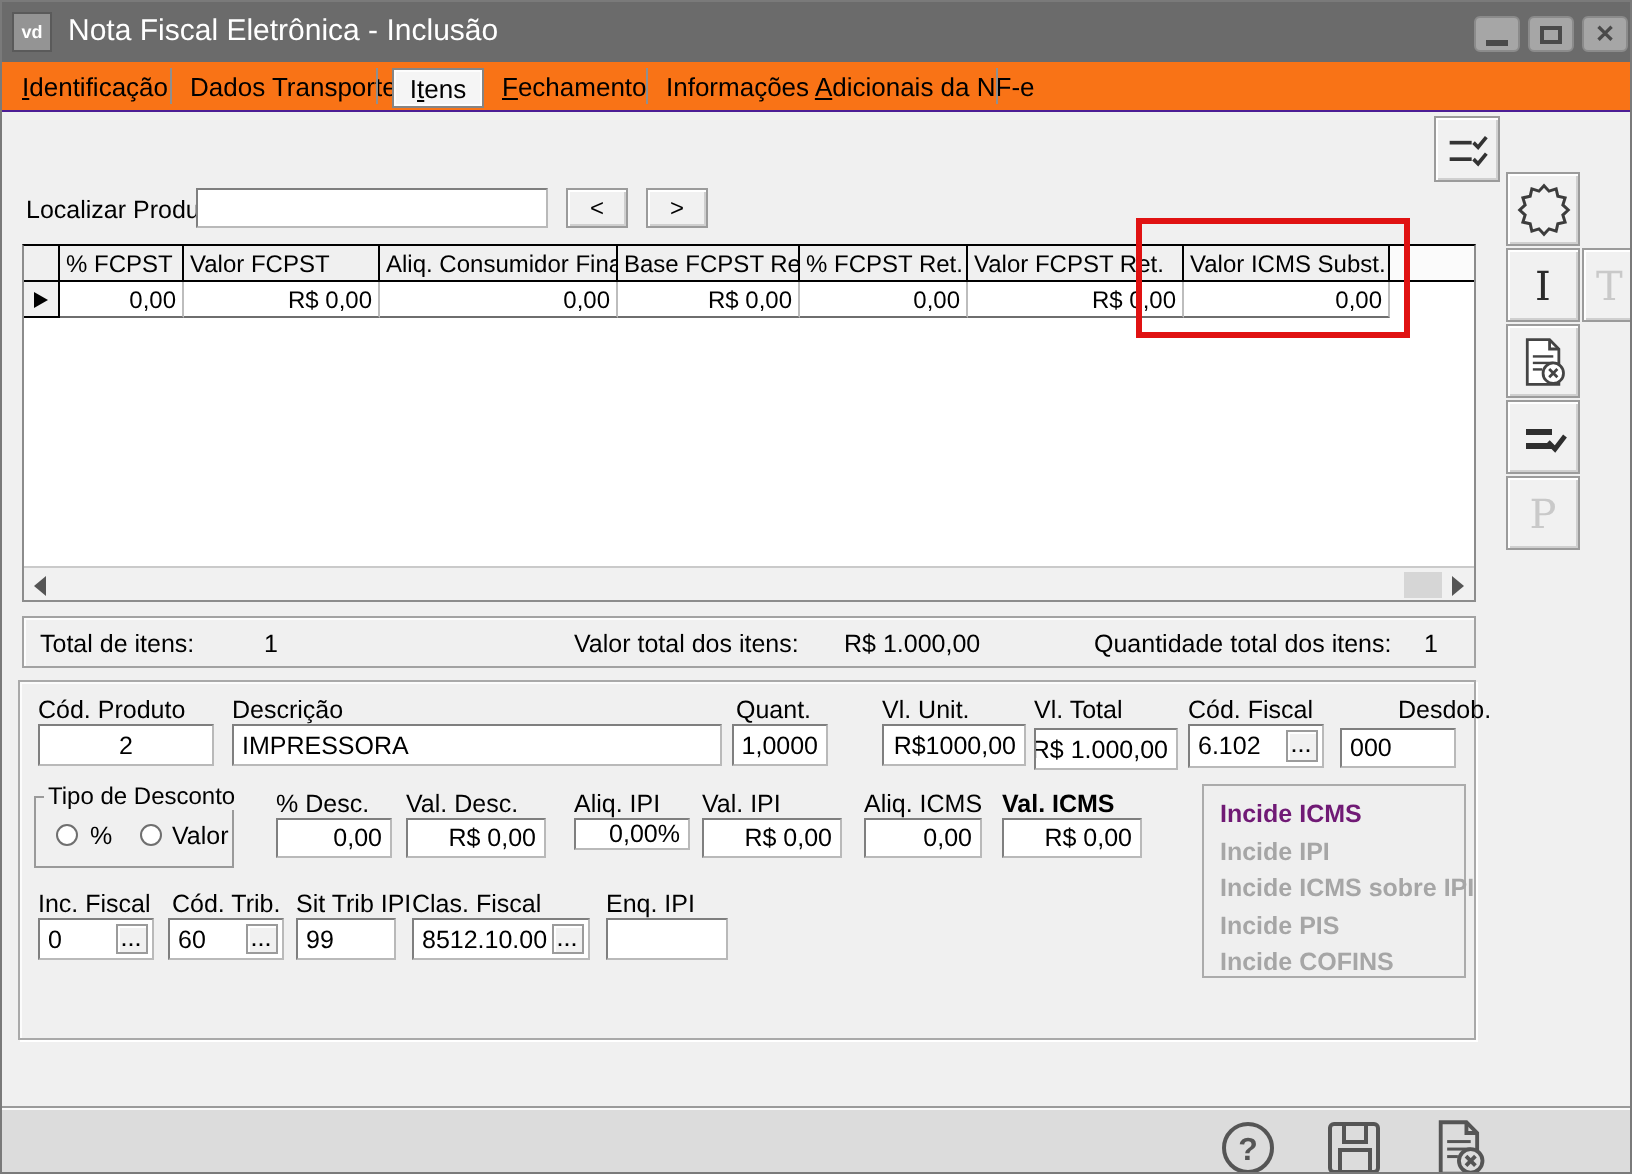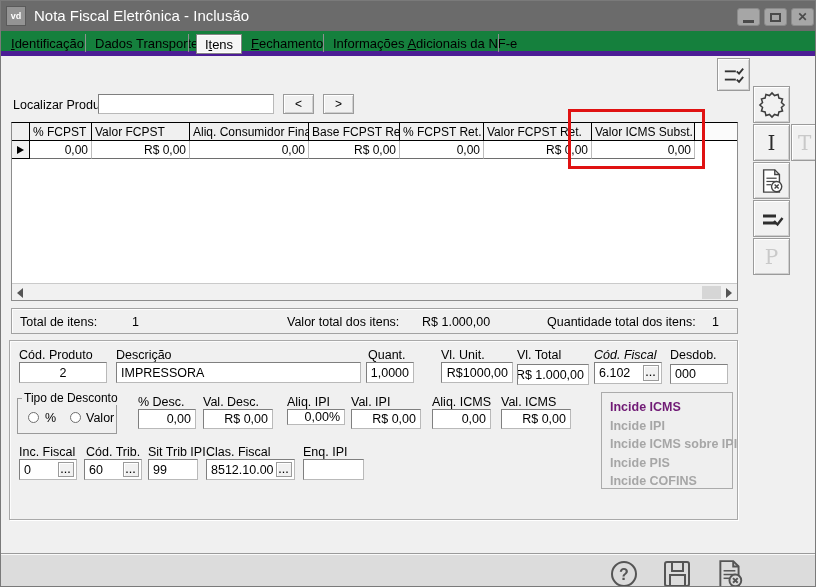--- a/index.html
+++ b/index.html
@@ -14,21 +14,21 @@
   .vd-badge { position:absolute; left:5px; top:5px; width:20px; height:20px; background:#949494; border:1px solid #5a5a5a;
               color:#fff; font-size:9px; font-weight:bold; display:flex; align-items:center; justify-content:center; text-transform:lowercase; }
   .title-text { position:absolute; left:33px; top:6px; color:#fff; font-size:15px; white-space:nowrap; }
   .winbtn { position:absolute; top:7px; width:23px; height:18px; background:#a6a6a6; border:1px solid #8b8b8b; border-radius:3px;
             display:flex; align-items:center; justify-content:center; }
   .wb-min { left:736px; } .wb-max { left:763px; } .wb-close { left:790px; }
   .glyph-min { width:11px; height:3px; background:#4a4a4a; margin-top:8px; }
   .glyph-max { width:11px; height:9px; border:2px solid #4a4a4a; }
   .glyph-close { color:#4a4a4a; font-weight:bold; font-size:12px; line-height:1; }
   
-  .tabbar { position:absolute; left:0; top:30px; width:816px; height:25px; background:#15803d; border-bottom:5px solid #4c1d95; }
+  .tabbar { position:absolute; left:0; top:30px; width:816px; height:25px; background:#f97316; border-bottom:1px solid #4c1d95; }
   .tab { position:absolute; top:5px; font-size:13px; white-space:nowrap; cursor:default; }
   .tabsep { position:absolute; top:3px; width:1px; height:18px; background:#8f8f8f; }
   .tabsel { position:absolute; left:195px; top:3px; width:46px; height:20px; background:#f5f5f5;
             border:1px solid #858585; box-shadow:inset 0 0 0 1px #fdfdfd; display:flex; align-items:center; justify-content:center; font-size:13px; }
   .accel { text-decoration:underline; }
   
   .lbl { position:absolute; font-size:12.5px; white-space:nowrap; }
   .inp { position:absolute; background:#fff; border:1px solid #7f7f7f; border-right-color:#b9b9b9; border-bottom-color:#b9b9b9;
          font-size:12.5px; padding:0 4px; display:flex; align-items:center; overflow:hidden; white-space:nowrap; }
   .inp.right { justify-content:flex-end; }
@@ -208,22 +208,22 @@
     <div class="lbl" style="left:700px;">1</div>
   </div>
 
   <div class="groupbox"></div>
 
   <div class="lbl" style="left:18px; top:347px;">Cód. Produto</div>
   <div class="lbl" style="left:115px; top:347px;">Descrição</div>
   <div class="lbl" style="left:367px; top:347px;">Quant.</div>
   <div class="lbl" style="left:440px; top:347px;">Vl. Unit.</div>
   <div class="lbl" style="left:516px; top:347px;">Vl. Total</div>
-  <div class="lbl" style="left:593px; top:347px;font-style:italic;">Cód. Fiscal</div>
-  <div class="lbl" style="left:669px; top:347px;text-align:right;">Desdob.</div>
+  <div class="lbl" style="left:593px; top:347px;">Cód. Fiscal</div>
+  <div class="lbl" style="left:698px; top:347px;text-align:right;">Desdob.</div>
 
   <div class="inp center" style="left:18px; top:361px; width:88px; height:21px;">2</div>
   <div class="inp" style="left:115px; top:361px; width:245px; height:21px;">IMPRESSORA</div>
   <div class="inp right" style="left:365px; top:361px; width:48px; height:21px;">1,0000</div>
   <div class="inp right" style="left:440px; top:361px; width:72px; height:21px;">R$1000,00</div>
   <div class="inp right" style="left:516px; top:363px; width:72px; height:21px;">R$ 1.000,00</div>
   <div class="inp" style="left:593px; top:361px; width:68px; height:22px;">
     <span>6.102</span>
     <div class="dots">
         <span>...</span>
@@ -236,21 +236,21 @@
   <div class="radio" style="left:27px; top:411px;"></div>
   <div class="lbl" style="left:44px; top:410px;">%</div>
   <div class="radio" style="left:69px; top:411px;"></div>
   <div class="lbl" style="left:85px; top:410px;">Valor</div>
 
   <div class="lbl" style="left:137px; top:394px;">% Desc.</div>
   <div class="lbl" style="left:202px; top:394px;">Val. Desc.</div>
   <div class="lbl" style="left:286px; top:394px;">Aliq. IPI</div>
   <div class="lbl" style="left:350px; top:394px;">Val. IPI</div>
   <div class="lbl" style="left:431px; top:394px;">Aliq. ICMS</div>
-  <div class="lbl" style="left:500px; top:394px;">Val. ICMS</div>
+  <div class="lbl" style="left:500px; top:394px;font-weight:bold;">Val. ICMS</div>
 
   <div class="inp right" style="left:137px; top:408px; width:58px; height:20px;">0,00</div>
   <div class="inp right" style="left:202px; top:408px; width:70px; height:20px;">R$ 0,00</div>
   <div class="inp right" style="left:286px; top:408px; width:58px; height:16px;">0,00%</div>
   <div class="inp right" style="left:350px; top:408px; width:70px; height:20px;">R$ 0,00</div>
   <div class="inp right" style="left:431px; top:408px; width:59px; height:20px;">0,00</div>
   <div class="inp right" style="left:500px; top:408px; width:70px; height:20px;">R$ 0,00</div>
 
   <div class="incide">
     <div class="inc-item active">Incide ICMS</div>

